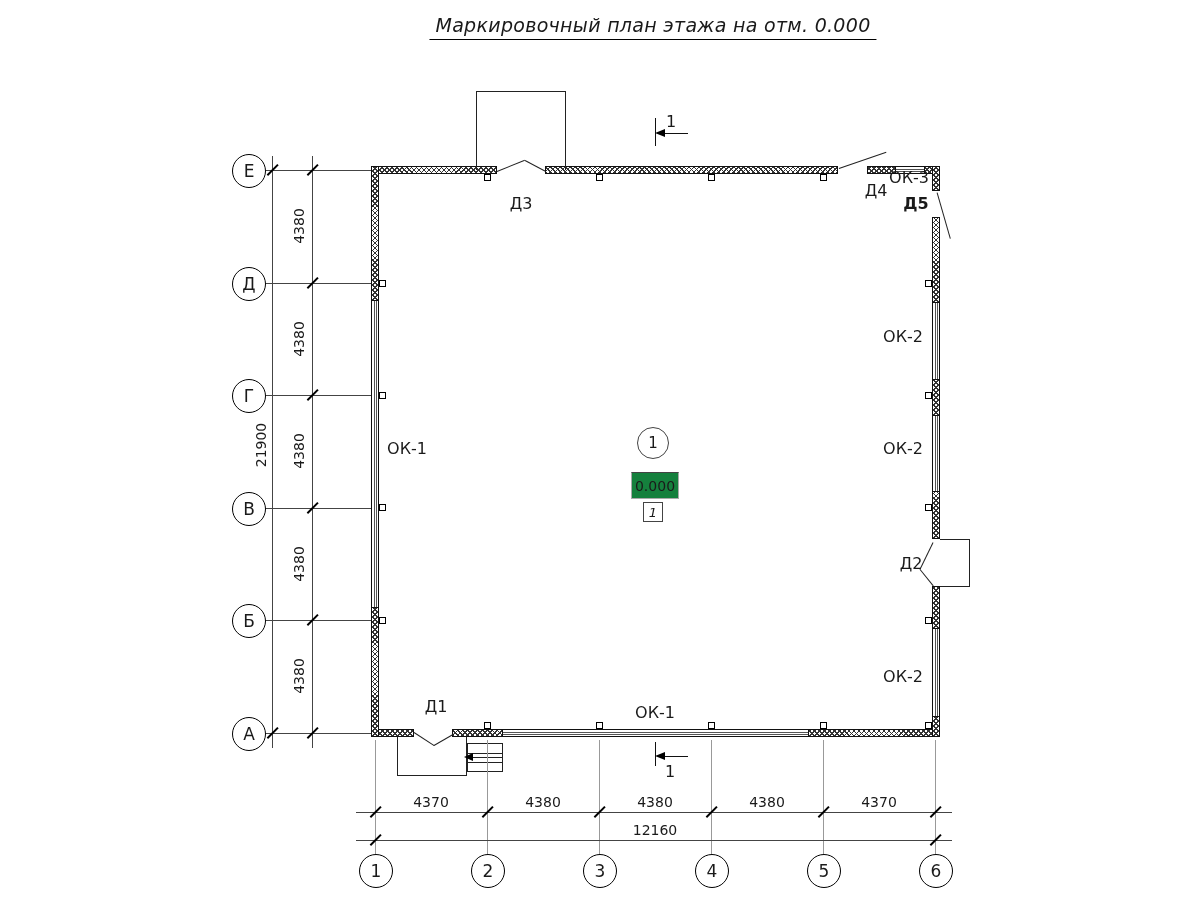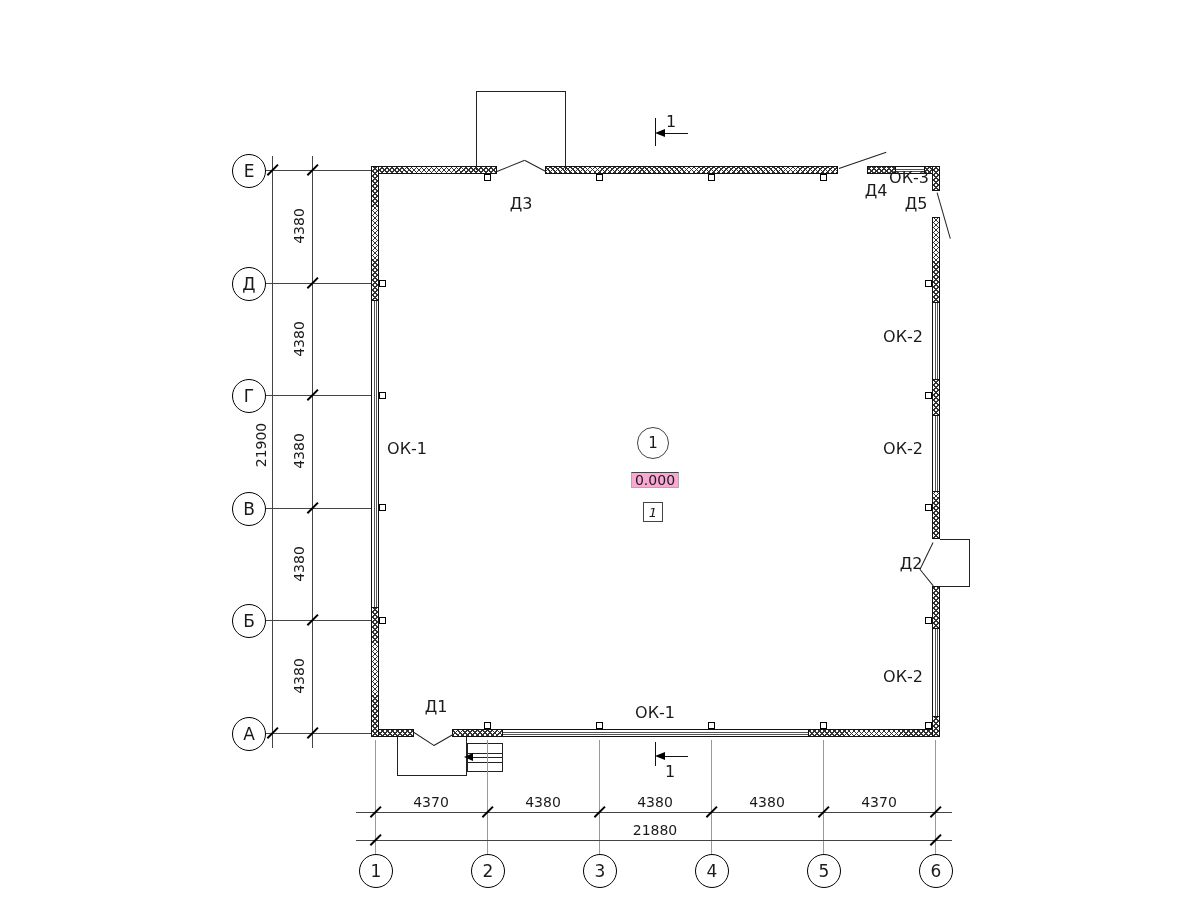--- a/index.html
+++ b/index.html
@@ -25,31 +25,32 @@
         display:flex;align-items:center;justify-content:center;font-size:17px;}
   .lbl{position:absolute;transform:translate(-50%,-50%);font-size:16px;white-space:nowrap;}
   .dimt{position:absolute;transform:translate(-50%,-50%);font-size:14px;white-space:nowrap;}
   .dimtv{transform:translate(-50%,-50%) rotate(-90deg);}
   .ln{position:absolute;height:1.2px;background:#222;transform-origin:0 50%;}
   .tab{position:absolute;width:7px;height:7px;box-sizing:border-box;border:1px solid #000;background:#fff;}
   .ahl{position:absolute;width:0;height:0;border-top:4px solid transparent;border-bottom:4px solid transparent;
        border-right:10px solid #000;}
   .zone{position:absolute;left:637px;top:427px;width:30px;height:30px;border:1.2px solid #444;border-radius:50%;
         background:#fff;display:flex;align-items:center;justify-content:center;font-size:15px;}
-  .elev{position:absolute;left:631px;top:472px;width:48px;height:16px;box-sizing:border-box;border:1px solid #aaa;
-        border-top-color:#444;background:#f9a8d4;display:flex;align-items:center;justify-content:center;font-size:14px;}
+  .elev{position:absolute;left:631px;top:472px;width:48px;height:27px;box-sizing:border-box;border:1px solid #aaa;
+        border-top-color:#444;background:#15803d;display:flex;align-items:center;justify-content:center;font-size:14px;}
   .roomno{position:absolute;left:643px;top:502px;width:20px;height:20px;box-sizing:border-box;border:1px solid #444;
         background:#fff;display:flex;align-items:center;justify-content:center;font-size:13px;font-style:italic;}
   .outline{position:absolute;box-sizing:border-box;}
 </style>
 </head>
 <body>
 
 <div id="sheet">
 
+  <div class="title">Маркировочный план этажа на отм. 0.000</div>
 
   <div class="wall" style="left:371px;top:166px;width:126px;height:8px;"></div>
   <div class="wall" style="left:545px;top:166px;width:293px;height:8px;"></div>
   <div class="wall" style="left:867px;top:166px;width:29px;height:8px;"></div>
   <div class="winh" style="left:896px;top:166px;width:28px;"></div>
   <div class="wall" style="left:924px;top:166px;width:16px;height:8px;"></div>
 
   <div class="wall" style="left:371px;top:729px;width:43px;height:8px;"></div>
   <div class="wall" style="left:452px;top:729px;width:51px;height:8px;"></div>
   <div class="winh" style="left:503px;top:729px;width:305px;"></div>
@@ -115,21 +116,21 @@
   <div class="lbl" style="left:670px;top:771px;">1</div>
 
   <div class="zone">1</div>
   <div class="elev">0.000</div>
   <div class="roomno">1</div>
 
   <div class="lbl" style="left:436px;top:706px;">Д1</div>
   <div class="lbl" style="left:911px;top:563px;">Д2</div>
   <div class="lbl" style="left:521px;top:203px;text-align:center;">Д3</div>
   <div class="lbl" style="left:876px;top:190px;">Д4</div>
-  <div class="lbl" style="left:916px;top:203px;">Д5</div>
+  <div class="lbl" style="left:916px;top:203px;font-weight:bold;">Д5</div>
   <div class="lbl" style="left:407px;top:448px;">ОК-1</div>
   <div class="lbl" style="left:655px;top:712px;">ОК-1</div>
   <div class="lbl" style="left:903px;top:336px;">ОК-2</div>
   <div class="lbl" style="left:903px;top:448px;">ОК-2</div>
   <div class="lbl" style="left:903px;top:676px;">ОК-2</div>
   <div class="lbl" style="left:909px;top:148px;margin-top:29px;">ОК-3</div>
 
   <div class="hl" style="left:264px;top:170px;width:107px;"></div>
   <div class="hl" style="left:264px;top:283px;width:107px;"></div>
   <div class="hl" style="left:264px;top:395px;width:107px;"></div>
@@ -175,21 +176,21 @@
   <div class="tick" style="left:704px;top:811px;"></div>
   <div class="tick" style="left:816px;top:811px;"></div>
   <div class="tick" style="left:928px;top:811px;"></div>
   <div class="tick" style="left:368px;top:839px;"></div>
   <div class="tick" style="left:928px;top:839px;"></div>
   <div class="dimt" style="left:431px;top:802px;">4370</div>
   <div class="dimt" style="left:543px;top:802px;">4380</div>
   <div class="dimt" style="left:655px;top:802px;">4380</div>
   <div class="dimt" style="left:767px;top:802px;">4380</div>
   <div class="dimt" style="left:879px;top:802px;">4370</div>
-  <div class="dimt" style="left:655px;top:830px;">21880</div>
+  <div class="dimt" style="left:655px;top:830px;">12160</div>
 
   <div class="circ" style="left:359px;top:854px;">1</div>
   <div class="circ" style="left:471px;top:854px;">2</div>
   <div class="circ" style="left:583px;top:854px;">3</div>
   <div class="circ" style="left:695px;top:854px;">4</div>
   <div class="circ" style="left:807px;top:854px;">5</div>
   <div class="circ" style="left:919px;top:854px;">6</div>
 
 </div>
 

